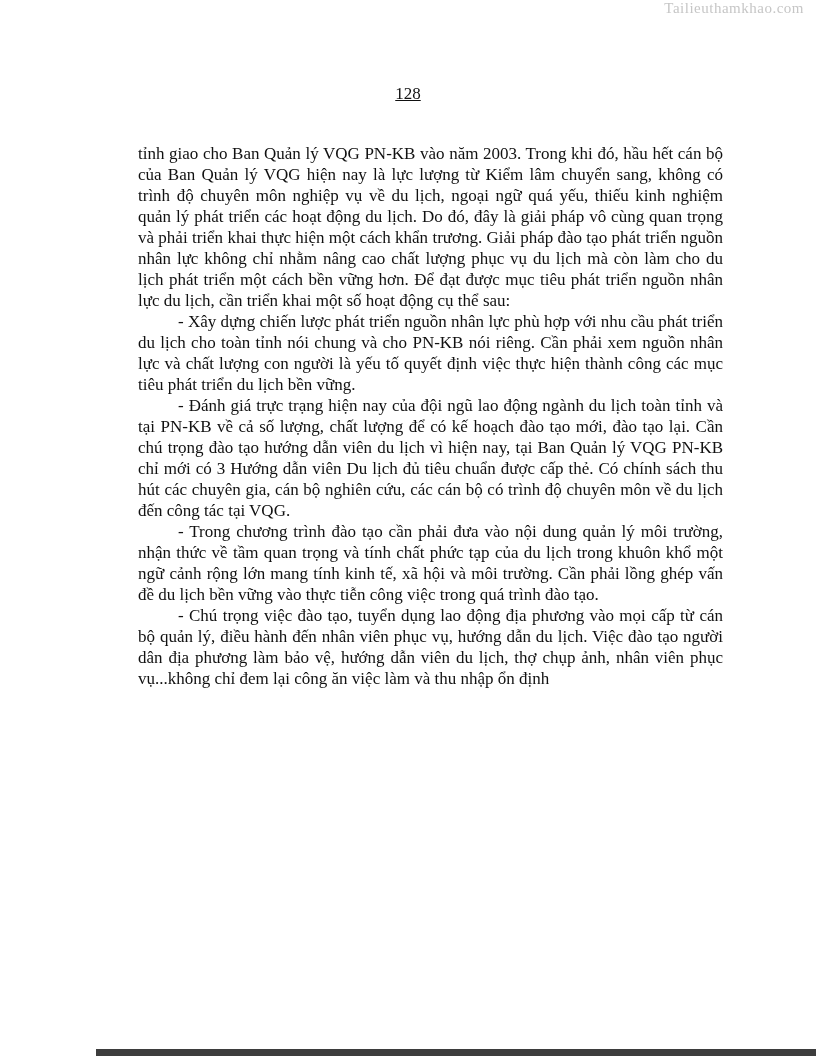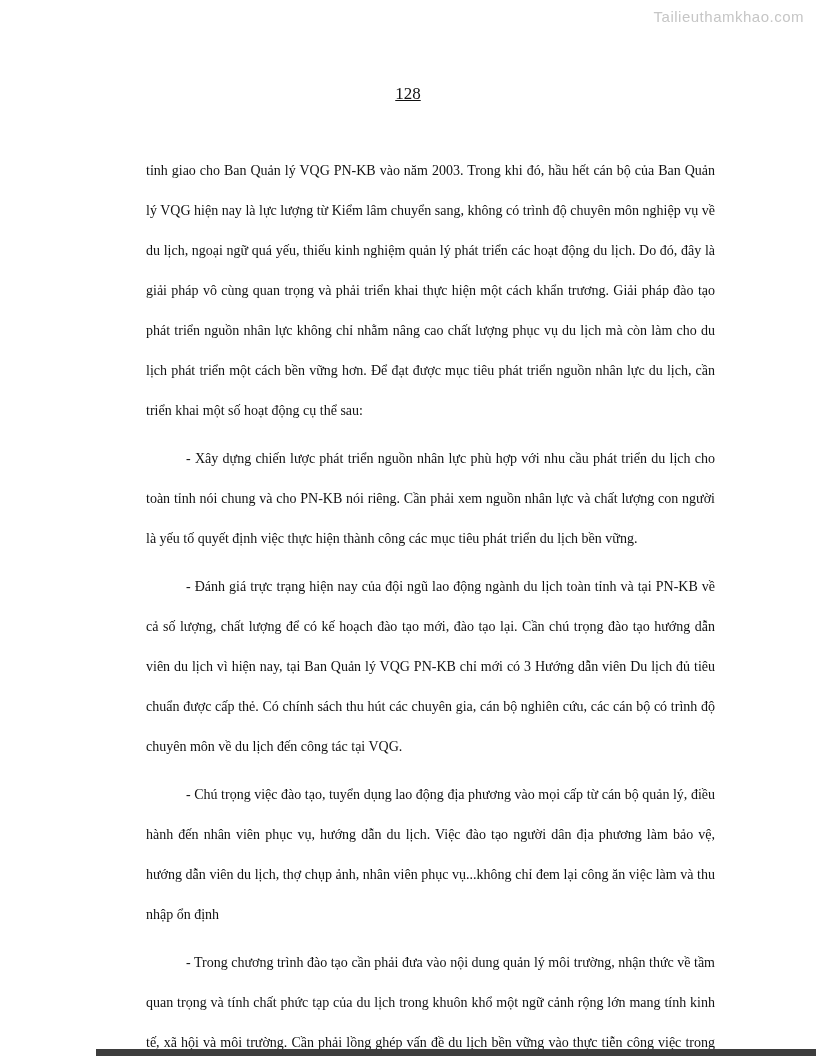--- a/index.html
+++ b/index.html
@@ -10,23 +10,23 @@
     width: 816px;
     height: 1056px;
     background: #ffffff;
     position: relative;
     overflow: hidden;
     font-family: "Liberation Serif", "DejaVu Serif", serif;
     color: #1a1a1a;
   }
   .watermark {
     position: absolute;
-    top: 8px;
+    top: 0;
     right: 12px;
-    font-family: Liberation Sans, sans-serif;
+    font-family: Liberation Serif, serif;
     font-size: 15px;
     color: #c6c6c6;
     letter-spacing: 0.5px;
   }
   .page-number {
     position: absolute;
     top: 84px;
     left: 0;
     width: 100%;
     text-align: center;
@@ -34,23 +34,23 @@
     color: #111111;
     text-decoration: underline;
   }
   .body-text {
     position: absolute;
     top: 143px;
     left: 138px;
     width: 585px;
   }
   .body-text p {
-    margin: 8px;
-    font-size: 14px;
-    line-height: 40px;
+    margin: 0;
+    font-size: 17px;
+    line-height: 21px;
     text-align: justify;
     color: #111111;
   }
   .body-text p.indented {
     text-indent: 40px;
   }
   .bottom-bar {
     position: absolute;
     left: 96px;
     right: 0;
@@ -63,17 +63,17 @@
 <body>
 
 <div class="watermark">Tailieuthamkhao.com</div>
 
 <div class="page-number">128</div>
 
 <div class="body-text">
   <p>tỉnh giao cho Ban Quản lý VQG PN-KB vào năm 2003. Trong khi đó, hầu hết cán bộ của Ban Quản lý VQG hiện nay là lực lượng từ Kiểm lâm chuyển sang, không có trình độ chuyên môn nghiệp vụ về du lịch, ngoại ngữ quá yếu, thiếu kinh nghiệm quản lý phát triển các hoạt động du lịch. Do đó, đây là giải pháp vô cùng quan trọng và phải triển khai thực hiện một cách khẩn trương. Giải pháp đào tạo phát triển nguồn nhân lực không chỉ nhằm nâng cao chất lượng phục vụ du lịch mà còn làm cho du lịch phát triển một cách bền vững hơn. Để đạt được mục tiêu phát triển nguồn nhân lực du lịch, cần triển khai một số hoạt động cụ thể sau:</p>
   <p class="indented">- Xây dựng chiến lược phát triển nguồn nhân lực phù hợp với nhu cầu phát triển du lịch cho toàn tỉnh nói chung và cho PN-KB nói riêng. Cần phải xem nguồn nhân lực và chất lượng con người là yếu tố quyết định việc thực hiện thành công các mục tiêu phát triển du lịch bền vững.</p>
   <p class="indented">- Đánh giá trực trạng hiện nay của đội ngũ lao động ngành du lịch toàn tỉnh và tại PN-KB về cả số lượng, chất lượng để có kế hoạch đào tạo mới, đào tạo lại. Cần chú trọng đào tạo hướng dẫn viên du lịch vì hiện nay, tại Ban Quản lý VQG PN-KB chỉ mới có 3 Hướng dẫn viên Du lịch đủ tiêu chuẩn được cấp thẻ. Có chính sách thu hút các chuyên gia, cán bộ nghiên cứu, các cán bộ có trình độ chuyên môn về du lịch đến công tác tại VQG.</p>
+  <p class="indented">- Trong chương trình đào tạo cần phải đưa vào nội dung quản lý môi trường, nhận thức về tầm quan trọng và tính chất phức tạp của du lịch trong khuôn khổ một ngữ cảnh rộng lớn mang tính kinh tế, xã hội và môi trường. Cần phải lồng ghép vấn đề du lịch bền vững vào thực tiễn công việc trong quá trình đào tạo.</p>
   <p class="indented">- Chú trọng việc đào tạo, tuyển dụng lao động địa phương vào mọi cấp từ cán bộ quản lý, điều hành đến nhân viên phục vụ, hướng dẫn du lịch. Việc đào tạo người dân địa phương làm bảo vệ, hướng dẫn viên du lịch, thợ chụp ảnh, nhân viên phục vụ...không chỉ đem lại công ăn việc làm và thu nhập ổn định</p>
-  <p class="indented">- Trong chương trình đào tạo cần phải đưa vào nội dung quản lý môi trường, nhận thức về tầm quan trọng và tính chất phức tạp của du lịch trong khuôn khổ một ngữ cảnh rộng lớn mang tính kinh tế, xã hội và môi trường. Cần phải lồng ghép vấn đề du lịch bền vững vào thực tiễn công việc trong quá trình đào tạo.</p>
 </div>
 
 <div class="bottom-bar"></div>
 
 </body></html>

